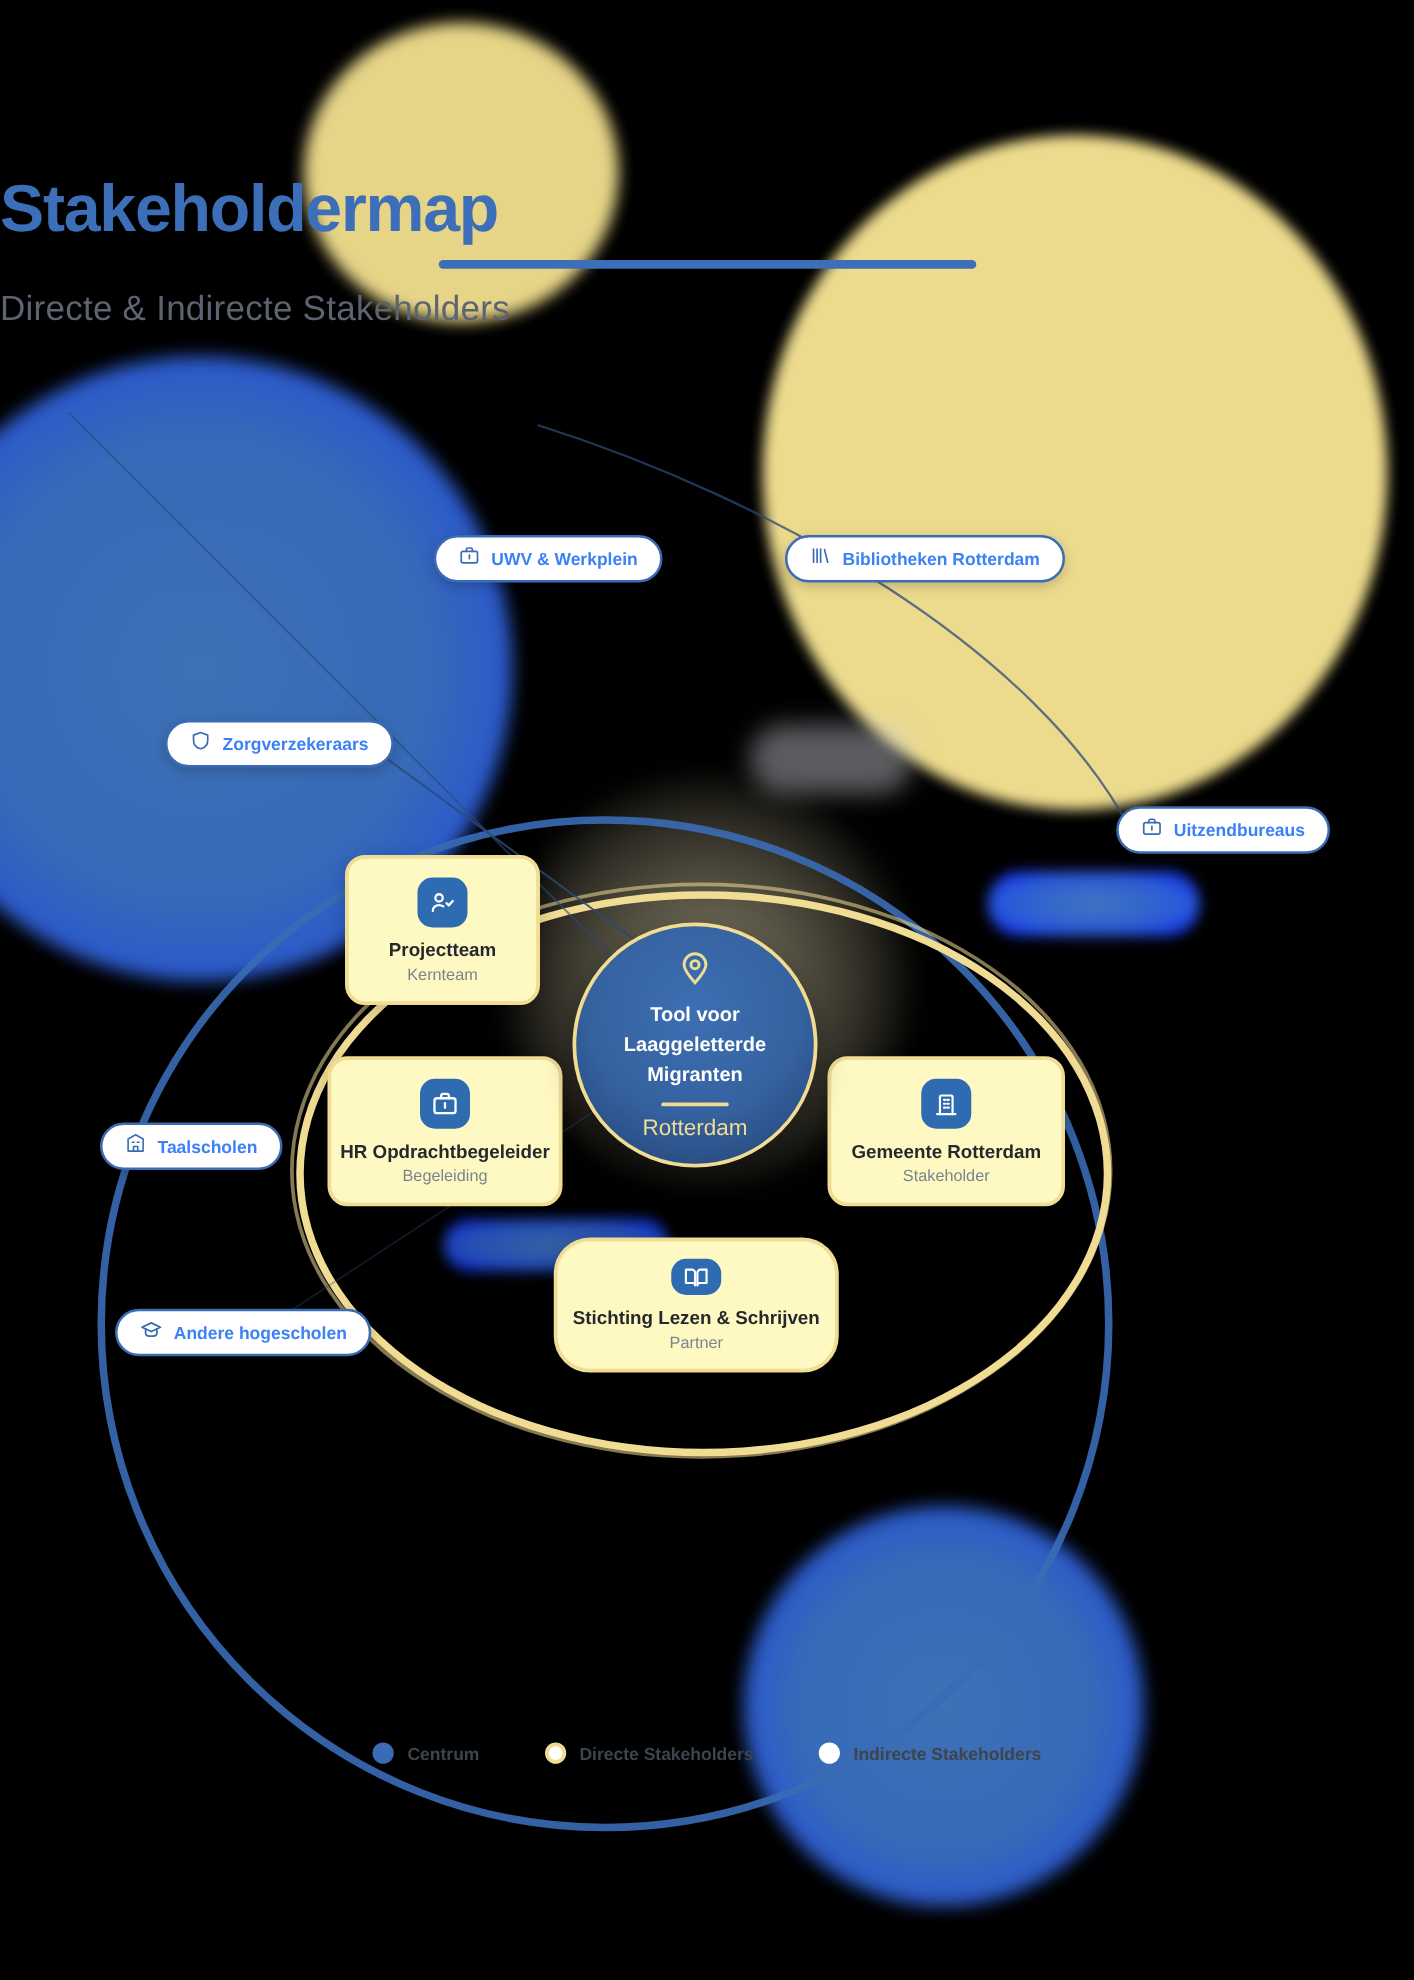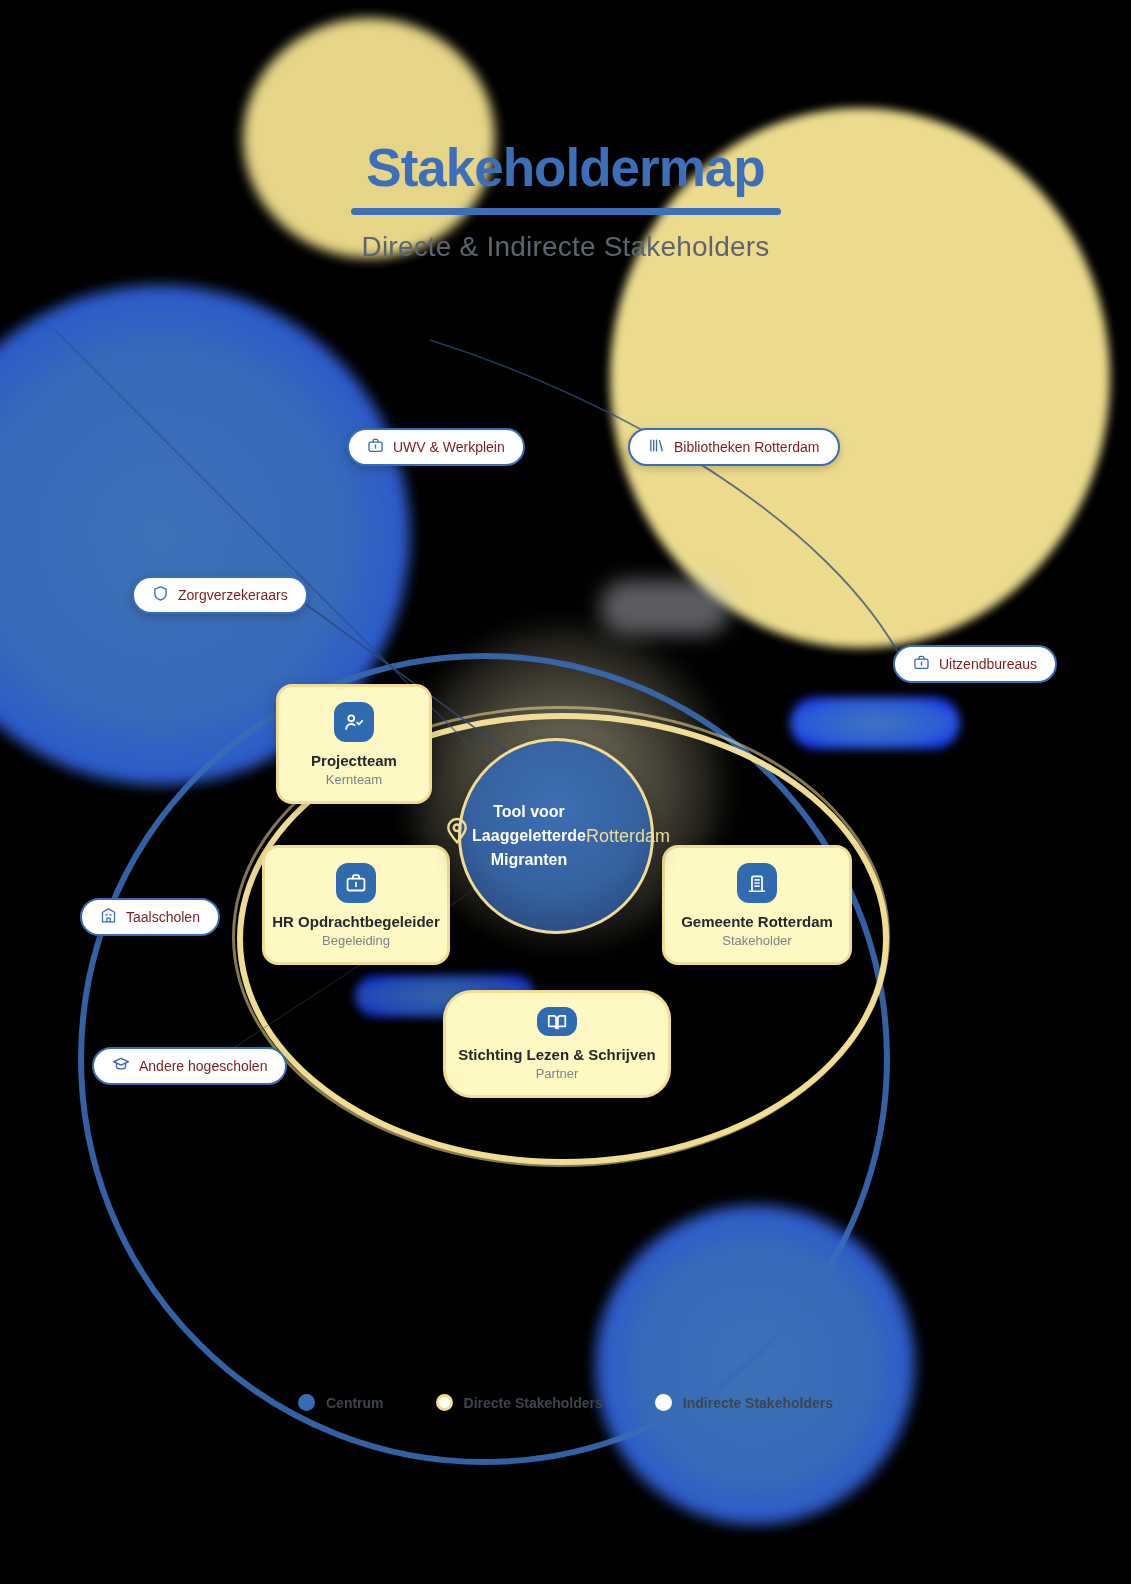--- a/index.html
+++ b/index.html
@@ -77,21 +77,20 @@
     width: 330px; height: 330px;
     background: radial-gradient(circle, rgba(255,244,200,.55) 0%, rgba(255,244,200,.18) 55%, rgba(255,244,200,0) 75%);
     filter: blur(10px);
   }
 
   
   #header {
     position: absolute;
     left: 0; top: 140px;
     width: 1131px;
-    text-align: center;
     z-index: 40;
   }
   #page-title {
     font-size: 53px;
     font-weight: bold;
     color: #3c6fb8;
     letter-spacing: -1px;
     line-height: 1.05;
     margin: 0;
   }
@@ -144,21 +143,21 @@
   
   #center-node {
     position: absolute;
     left: 458px; top: 738px;
     width: 196px; height: 196px;
     border-radius: 50%;
     background: radial-gradient(circle at 50% 35%, #3d6fb3 0%, #35619f 55%, #21406f 100%);
     border: 3px solid #f0dc93;
     box-sizing: border-box;
     display: flex;
-    flex-direction: row;
+    flex-direction: column;
     align-items: center;
     justify-content: center;
     z-index: 30;
     box-shadow: 0 6px 24px rgba(0,0,0,.35);
   }
   #center-pin-icon { margin-bottom: 6px; }
   #center-title {
     color: #ffffff;
     font-size: 16px;
     font-weight: bold;
@@ -228,22 +227,22 @@
     height: 38px;
     display: flex;
     align-items: center;
     gap: 9px;
     padding: 0 18px;
     z-index: 26;
     box-shadow: 0 3px 10px rgba(0,0,0,.2);
   }
   .pill-label {
     font-size: 14px;
-    font-weight: normal;
-    color: #7f1d1d;
+    font-weight: bold;
+    color: #3b82f6;
     white-space: nowrap;
   }
   #pill-uwv          { left: 347px; top: 428px; }
   #pill-bibliotheken { left: 628px; top: 428px; }
   #pill-zorg         { left: 132px; top: 576px; }
   #pill-uitzend      { left: 893px; top: 645px; }
   #pill-taalscholen  { left: 80px;  top: 898px; }
   #pill-hogescholen  { left: 92px;  top: 1047px; }
 
   

